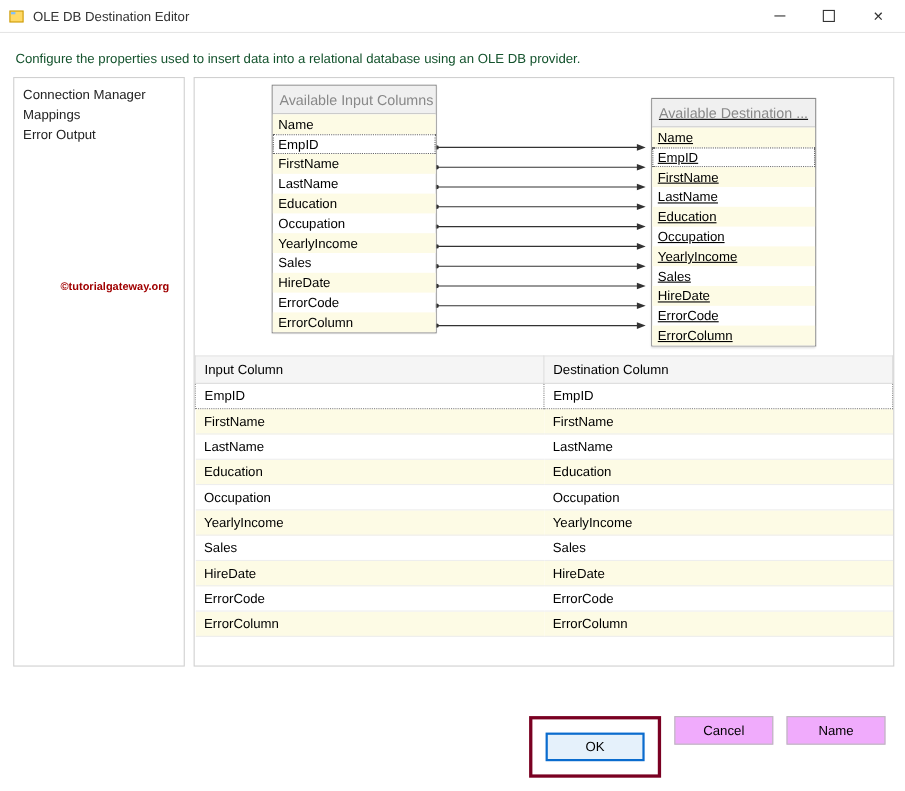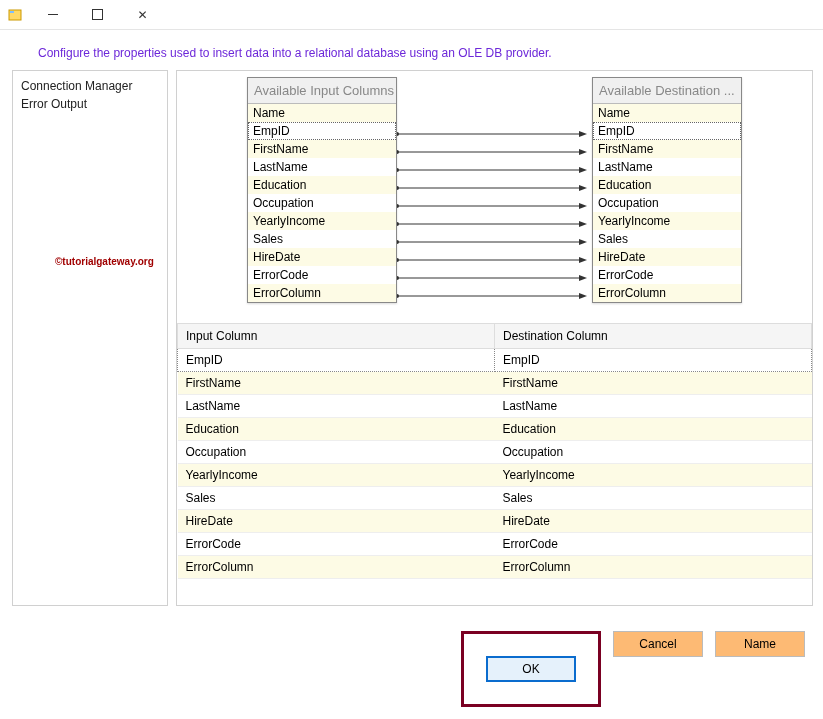--- a/index.html
+++ b/index.html
@@ -30,22 +30,21 @@
       width: 45px; height: 28px;
       display: flex; align-items: center; justify-content: center;
       color: #333;
     }
     .win-btn.min::before { content: ""; width: 10px; border-top: 1px solid #333; display: block; }
     .win-btn.max::before { content: ""; width: 9px; height: 9px; border: 1px solid #333; display: block; }
     .win-btn.close::before { content: "✕"; font-size: 12px; }
     .desc {
       padding: 16px 14px 10px 14px;
       font-size: 12px;
-      color: #6d28d9;
-      margin-left: 24px;
+      color: #14532d;
     }
     .content {
       display: flex;
       padding: 0 10px 0 12px;
       gap: 8px;
       height: 536px;
     }
     .sidebar {
       width: 156px;
       border: 1px solid #d0d0d0;
@@ -71,21 +70,21 @@
       padding: 6px 20px 0 20px;
     }
     .col-box {
       position: absolute;
       width: 150px;
       background: linear-gradient(#f0f0f0,#fafafa);
       border: 1px solid #888;
       box-shadow: 0 1px 2px rgba(0,0,0,0.15);
     }
     .col-box.left { left: 70px; top: 6px; }
-    .col-box.right { right: 70px; top: 6px; }
+    .col-box.right { right: 70px; top: 18px; text-decoration: underline; }
     .col-box-header {
       background: #f0f0f0;
       padding: 5px 6px;
       font-size: 13px;
       color: #888;
       border-bottom: 1px solid #bbb;
       white-space: nowrap;
       overflow: hidden;
     }
     .col-list { background: #fff; }
@@ -141,59 +140,61 @@
       position: absolute;
       bottom: 12px;
       right: 18px;
       display: flex;
       gap: 12px;
     }
     .btn {
       width: 90px;
       height: 26px;
       border: 1px solid #bbb;
-      background: #fdba74;
+      background: #f0abfc;
       font-size: 12px;
       display: flex;
       align-items: center;
       justify-content: center;
       cursor: pointer;
     }
     .btn.ok {
       border: 2px solid #0a6cce;
       background: #e5f1fb;
     }
     .ok-highlight {
       border: 3px solid #7a0022;
-      padding: 22px;
+      padding: 12px;
       display: inline-flex;
     }
   </style>
 </head>
 <body>
 
 <div class="titlebar">
   <span class="titlebar-icon">
     <svg viewBox="0 0 16 16" width="16" height="16">
       <rect x="1" y="3" width="12" height="10" fill="#ffd966" stroke="#cc9900"></rect>
       <rect x="2" y="4" width="4" height="2" fill="#7fbfff"></rect>
     </svg>
   </span>
+  <span class="titlebar-title">OLE DB Destination Editor</span>
   <div class="win-controls">
     <div class="win-btn min"></div>
     <div class="win-btn max"></div>
     <div class="win-btn close"></div>
   </div>
 </div>
 
 <div class="desc">Configure the properties used to insert data into a relational database using an OLE DB provider.</div>
 
 <div class="content">
   <div class="sidebar">
     <div class="sidebar-item">Connection Manager</div>
+    <div class="sidebar-item">Mappings</div>
     <div class="sidebar-item">Error Output</div>
   </div>
 
   <div class="main">
     <div class="mapping-area">
       <svg class="svg-connectors" width="624" height="252">
         <g stroke="#333" stroke-width="1" fill="none">
           <line x1="220" y1="63" x2="406" y2="63"></line>
           <line x1="220" y1="81" x2="406" y2="81"></line>
           <line x1="220" y1="99" x2="406" y2="99"></line>

